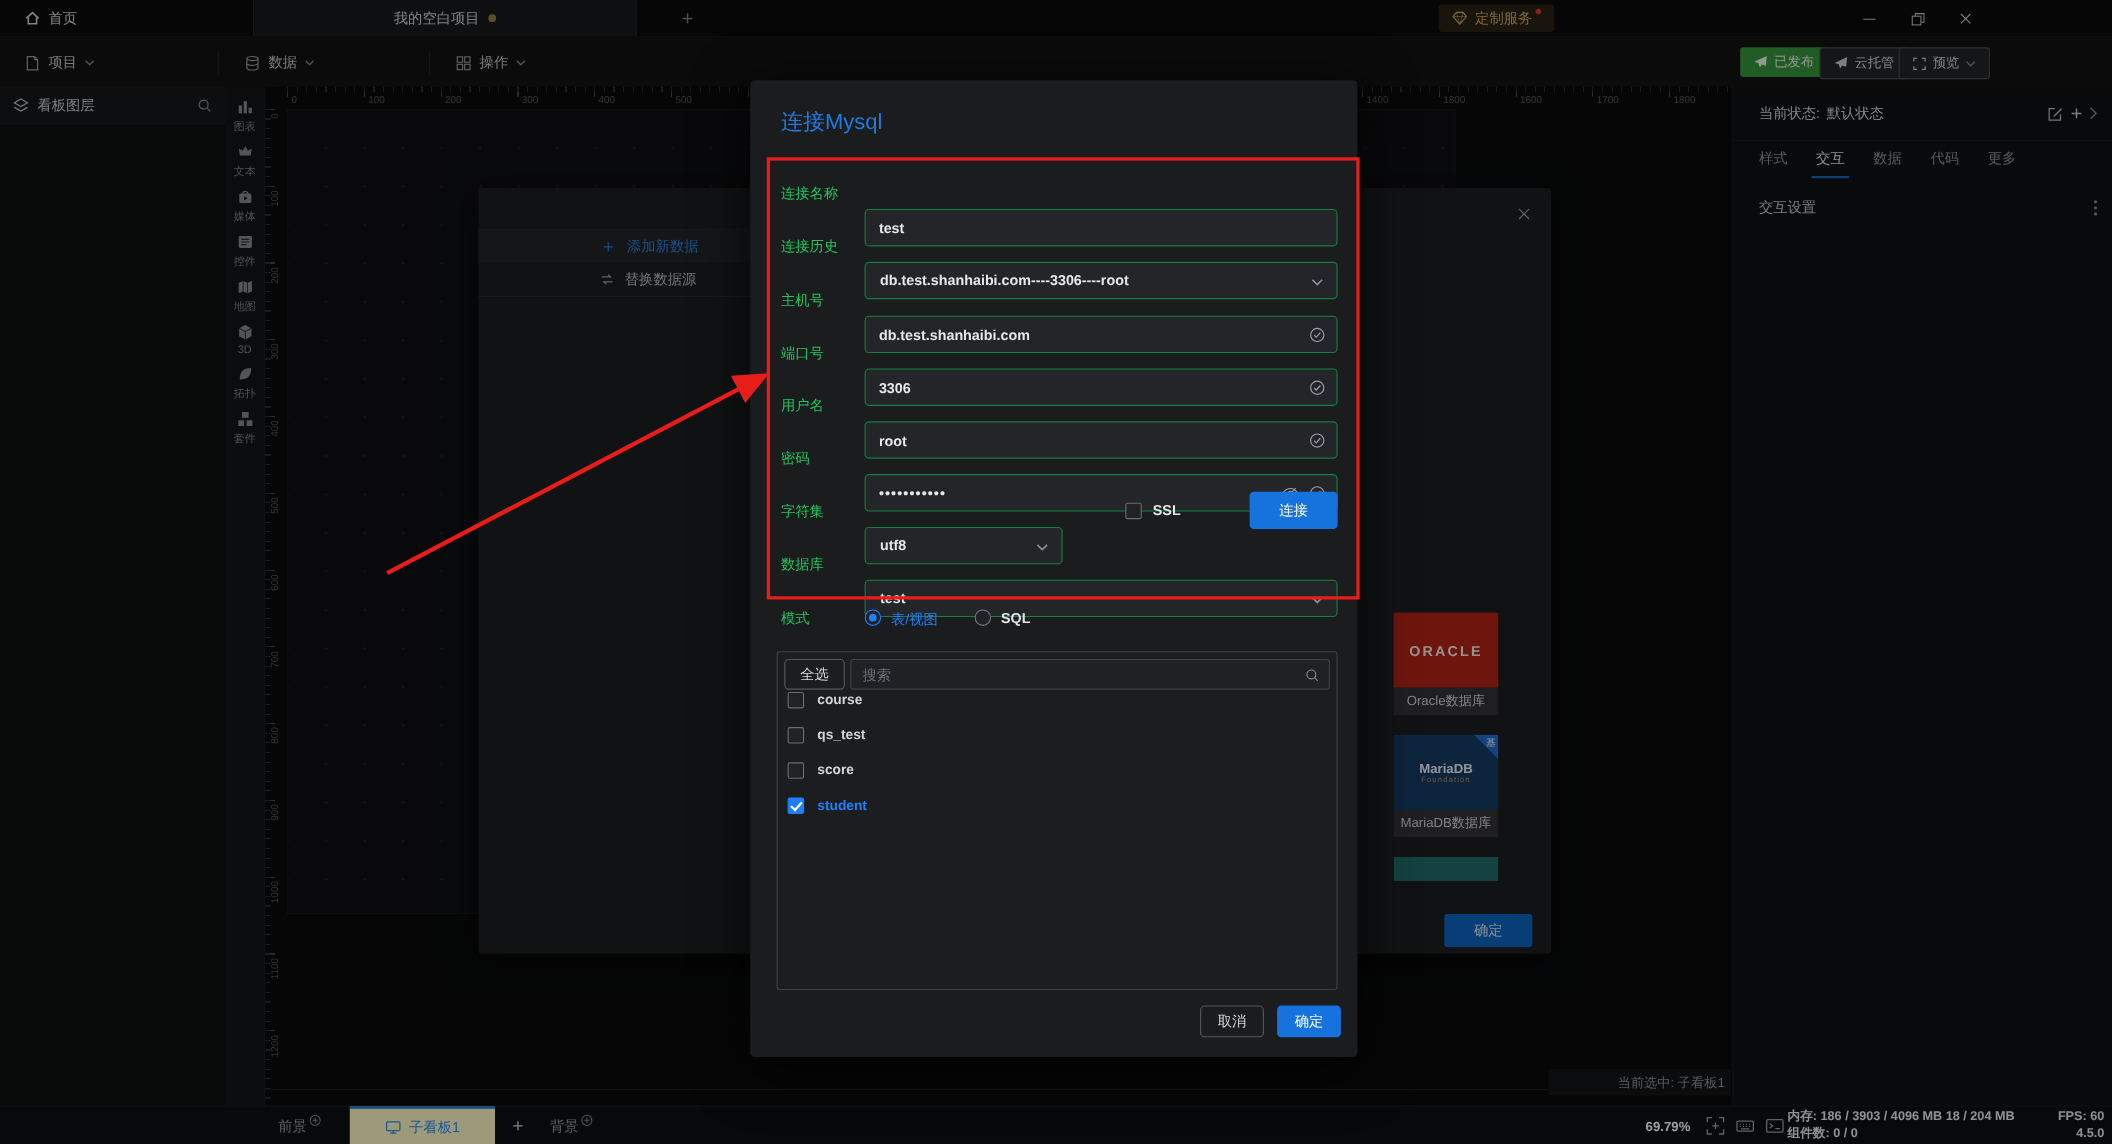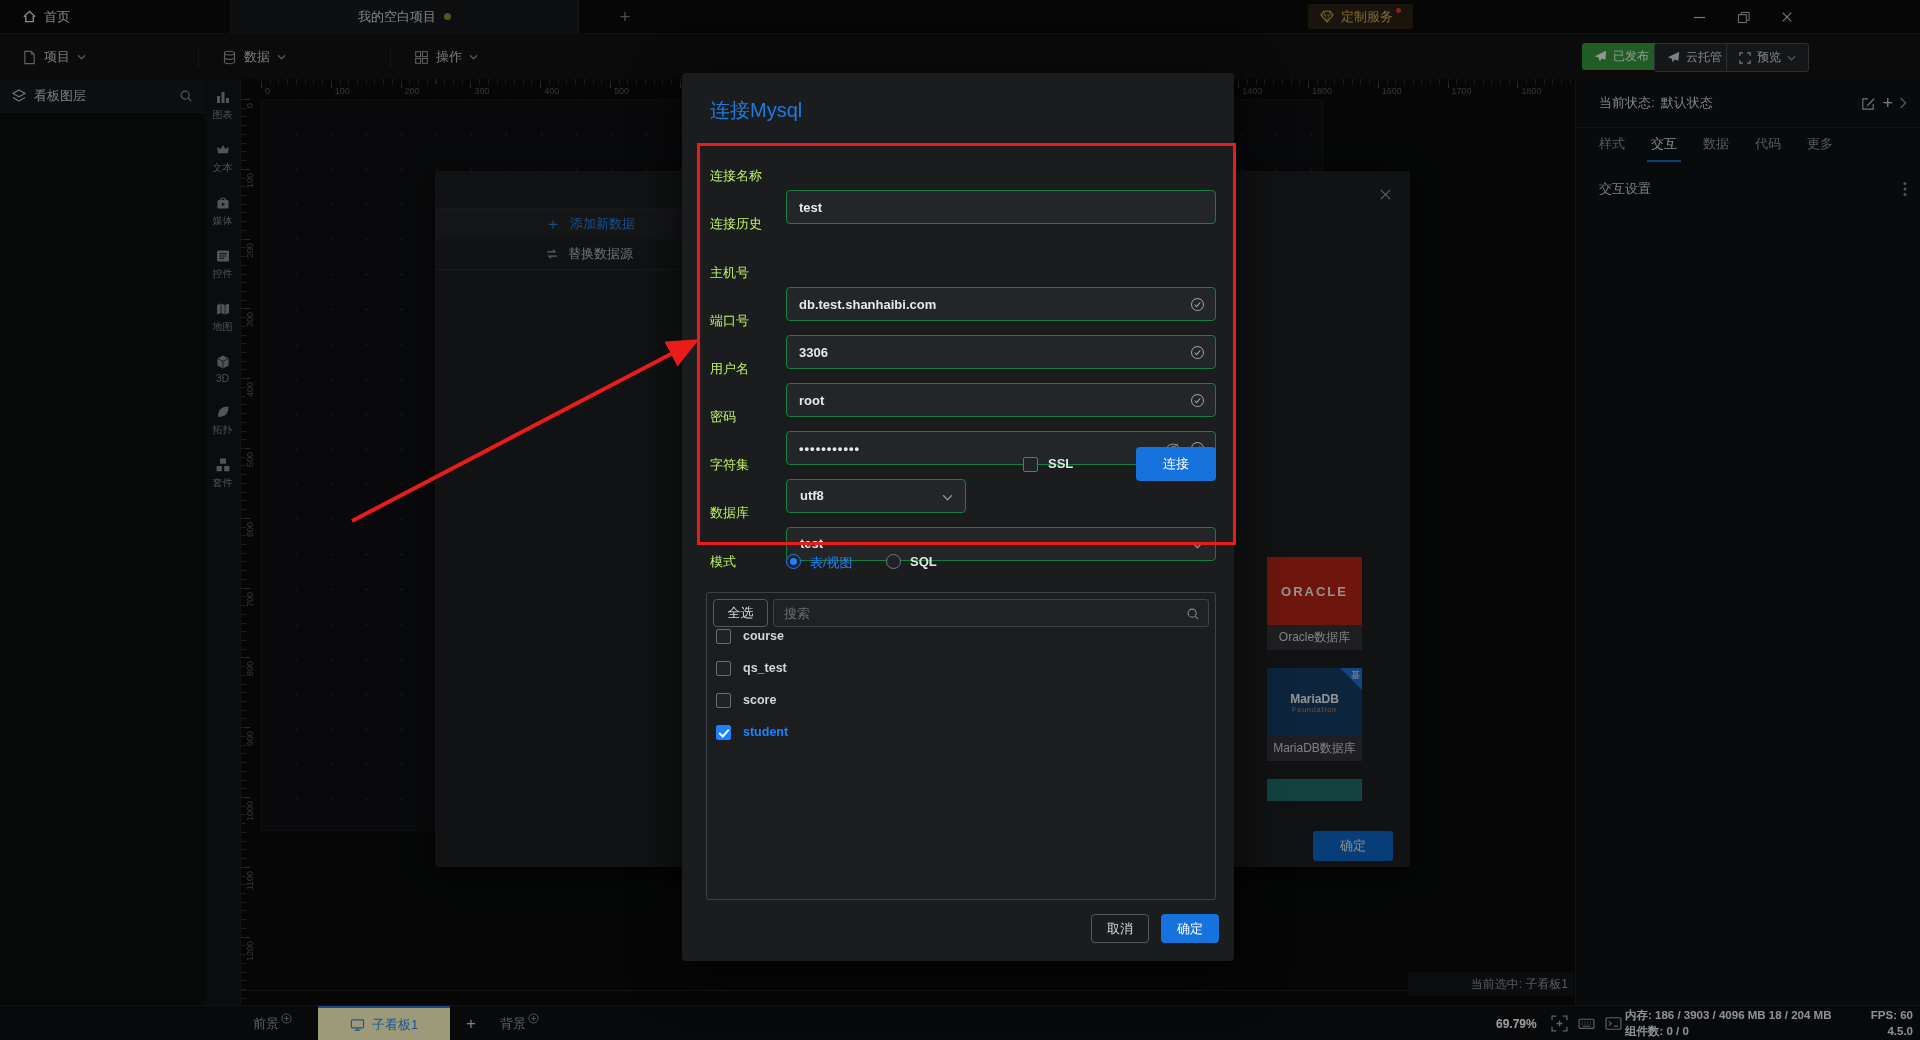--- a/index.html
+++ b/index.html
@@ -26,21 +26,21 @@
   .mb-green{background:#36953c;color:#eef5ee;}
   .mb-ghost{background:#222427;border:1px solid #494c51;color:#d5d7da;}
   .mb-sep{position:absolute;top:12px;width:1px;height:22px;background:#232426;}
 
   
   .layers{position:absolute;left:0;top:79px;width:205px;height:926px;background:#0e0f10;border-right:1px solid #1b1c1e;}
   .layers-hd{height:33px;background:#16171a;display:flex;align-items:center;gap:8px;padding:0 12px;color:#c7cace;border-bottom:1px solid #1d1e20;}
   .layers-hd .sp{flex:1;}
 
   
-  .toolbox{position:absolute;left:205px;top:79px;width:36px;height:926px;background:#131416;border-right:1px solid #1b1c1e;display:flex;flex-direction:column;align-items:center;padding-top:10px;gap:20px;box-sizing:border-box;}
+  .toolbox{position:absolute;left:205px;top:79px;width:36px;height:926px;background:#131416;border-right:1px solid #1b1c1e;display:flex;flex-direction:column;align-items:center;padding-top:10px;gap:8px;box-sizing:border-box;}
   .tool{display:flex;flex-direction:column;align-items:center;gap:3px;color:#7e8287;font-size:10px;width:36px;}
 
   
   .canvas{position:absolute;left:241px;top:79px;width:1333px;height:926px;background:#0a0b0c;overflow:hidden;}
   .h-ruler{position:absolute;left:20px;top:0;width:1313px;height:20px;
     background-image:repeating-linear-gradient(90deg,#2c2e32 0 1px,transparent 1px 8.725px),repeating-linear-gradient(90deg,#45484d 0 1px,transparent 1px 69.8px);
     background-size:100% 5px,100% 9px;background-repeat:no-repeat;}
   .v-ruler{position:absolute;left:0;top:20px;width:20px;height:906px;
     background-image:repeating-linear-gradient(180deg,#2c2e32 0 1px,transparent 1px 8.725px),repeating-linear-gradient(180deg,#45484d 0 1px,transparent 1px 69.8px);
     background-size:5px 100%,9px 100%;background-repeat:no-repeat;}
@@ -86,21 +86,21 @@
   .ds-card .cap{height:25px;display:flex;align-items:center;justify-content:center;color:#cfd2d6;font-size:12px;background:#323336;}
   .badge{position:absolute;right:0;top:0;width:0;height:0;border-left:22px solid transparent;border-top:22px solid #1f6fd0;}
   .badge span{position:absolute;right:2px;top:-21px;color:#e8eef5;font-size:9px;}
   .ds-ok{position:absolute;left:878px;top:660px;width:80px;height:30px;background:#0d64c0;border-radius:3px;color:#d6e2ec;display:flex;align-items:center;justify-content:center;}
 
   
   .overlay{position:absolute;left:0;top:0;width:1920px;height:1040px;background:rgba(0,0,0,.38);z-index:50;}
   .modal{position:absolute;left:682px;top:73px;width:552px;height:888px;background:#1a1c1e;border-radius:4px;box-shadow:0 10px 50px rgba(0,0,0,.75);z-index:60;}
   .m-title{position:absolute;left:28px;top:24px;font-size:20px;color:#1f7ae0;}
   .mrow{position:absolute;left:0;width:552px;height:34px;}
-  .mlabel{position:absolute;left:28px;top:9px;color:#bef264;}
+  .mlabel{position:absolute;left:28px;top:9px;color:#22c55e;}
   .mctrl{position:absolute;left:104px;top:0;width:430px;height:34px;background:#232529;border:1px solid #15803d;border-radius:4px;box-sizing:border-box;margin-top:32px;}
   .mctrl input{position:absolute;left:0;top:0;width:100%;height:100%;background:transparent;border:none;outline:none;color:#e6e8ea;font-weight:bold;font-size:13px;padding:0 12px;box-sizing:border-box;font-family:inherit;}
   .sel-text{position:absolute;left:13px;top:8px;color:#e6e8ea;font-weight:bold;}
   .ctrl-ic{position:absolute;top:9px;}
   .blue-btn{background:#1673dd;border-radius:4px;color:#fff;display:flex;align-items:center;justify-content:center;font-size:13px;}
   .ghost-btn{background:transparent;border:1px solid #55585e;border-radius:4px;color:#d8dadd;display:flex;align-items:center;justify-content:center;font-size:13px;box-sizing:border-box;}
   .cb{width:15px;height:15px;border:1px solid #6a6d73;border-radius:2px;background:#202226;box-sizing:border-box;position:relative;}
   .cb.checked{background:#1e80ff;border-color:#1e80ff;}
   .cb.checked::after{content:"";position:absolute;left:4px;top:1px;width:4px;height:8px;border:solid #fff;border-width:0 2px 2px 0;transform:rotate(42deg);}
   .radio{width:15px;height:15px;border-radius:50%;border:1px solid #74777d;box-sizing:border-box;position:relative;background:#202226;}
@@ -523,20 +523,28 @@
 
     <div class="mrow" style="top:85px;">
       <span class="mlabel">连接名称</span>
       <div class="mctrl">
         <input value="test" style="">
       </div>
     </div>
 
     <div class="mrow" style="top:133px;">
       <span class="mlabel">连接历史</span>
+      <div class="mctrl">
+        <span class="sel-text">db.test.shanhaibi.com----3306----root</span>
+        <span class="ctrl-ic" style="right:12px;top:14px;">
+            <svg width="11" height="7" viewBox="0 0 10 6">
+              <path d="M1 1l4 4 4-4" fill="none" stroke="#8a8d92" stroke-width="1.4"></path>
+            </svg>
+          </span>
+      </div>
     </div>
 
     <div class="mrow" style="top:182px;">
       <span class="mlabel">主机号</span>
       <div class="mctrl">
         <input style="padding-right: 36px;" value="db.test.shanhaibi.com">
         <span class="ctrl-ic" style="right:10px;">
             <svg width="15" height="15" viewBox="0 0 16 16">
               <circle cx="8" cy="8" r="6.4" fill="none" stroke="#9aa0a6" stroke-width="1.1"></circle>
               <path d="M5 8.2l2 2 4-4.4" fill="none" stroke="#9aa0a6" stroke-width="1.2"></path>

